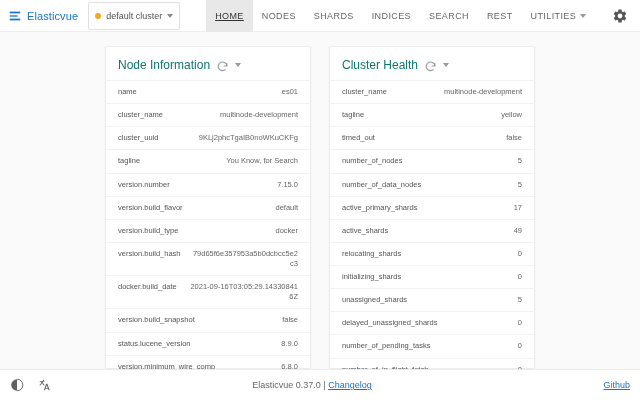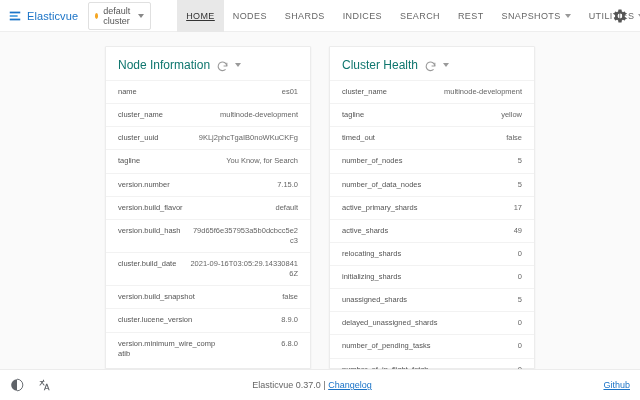--- a/index.html
+++ b/index.html
@@ -238,24 +238,20 @@
     <div class="nav-item">
       <span>INDICES</span>
     </div>
     <div class="nav-item">
       <span>SEARCH</span>
     </div>
     <div class="nav-item">
       <span>REST</span>
     </div>
     <div class="nav-item">
-      <span>SNAPSHOTS</span>
-      <span class="mini-caret"></span>
-    </div>
-    <div class="nav-item">
       <span>UTILITIES</span>
       <span class="mini-caret"></span>
     </div>
   </div>
 
   <span class="gear">
     <svg viewBox="0 0 24 24" width="16" height="16" fill="currentColor" aria-hidden="true">
       <path d="M19.14 12.94a7.07 7.07 0 000-1.88l2.03-1.58a.5.5 0 00.12-.64l-1.92-3.32a.5.5 0 00-.6-.22l-2.39.96a7.03 7.03 0 00-1.62-.94l-.36-2.54a.5.5 0 00-.5-.42h-3.84a.5.5 0 00-.49.42l-.36 2.54c-.58.23-1.12.55-1.62.94l-2.39-.96a.5.5 0 00-.6.22L2.68 8.84a.5.5 0 00.12.64l2.03 1.58a7.07 7.07 0 000 1.88l-2.03 1.58a.5.5 0 00-.12.64l1.92 3.32c.13.22.39.3.6.22l2.39-.96c.5.39 1.04.71 1.62.94l.36 2.54c.04.24.25.42.49.42h3.84c.25 0 .46-.18.5-.42l.36-2.54c.58-.23 1.12-.55 1.62-.94l2.39.96c.21.08.47 0 .6-.22l1.92-3.32a.5.5 0 00-.12-.64l-2.03-1.58zM12 15.6A3.6 3.6 0 1112 8.4a3.6 3.6 0 010 7.2z"></path>
     </svg>
   </span>
@@ -293,33 +289,37 @@
         </div>
       <div class="row">
           <span class="k">version.number</span>
           <span class="v">7.15.0</span>
         </div>
       <div class="row">
           <span class="k">version.build_flavor</span>
           <span class="v">default</span>
         </div>
       <div class="row">
+          <span class="k">version.build_type</span>
+          <span class="v">docker</span>
+        </div>
+      <div class="row">
           <span class="k">version.build_hash</span>
           <span class="v">79d65f6e357953a5b0dcbcc5e2c3</span>
         </div>
       <div class="row">
-          <span class="k">cluster.build_date</span>
+          <span class="k">docker.build_date</span>
           <span class="v">2021-09-16T03:05:29.143308416Z</span>
         </div>
       <div class="row">
           <span class="k">version.build_snapshot</span>
           <span class="v">false</span>
         </div>
       <div class="row">
-          <span class="k">cluster.lucene_version</span>
+          <span class="k">status.lucene_version</span>
           <span class="v">8.9.0</span>
         </div>
       <div class="row">
           <span class="k">version.minimum_wire_compatib</span>
           <span class="v">6.8.0</span>
         </div>
 
     </div>
   </div>
 

